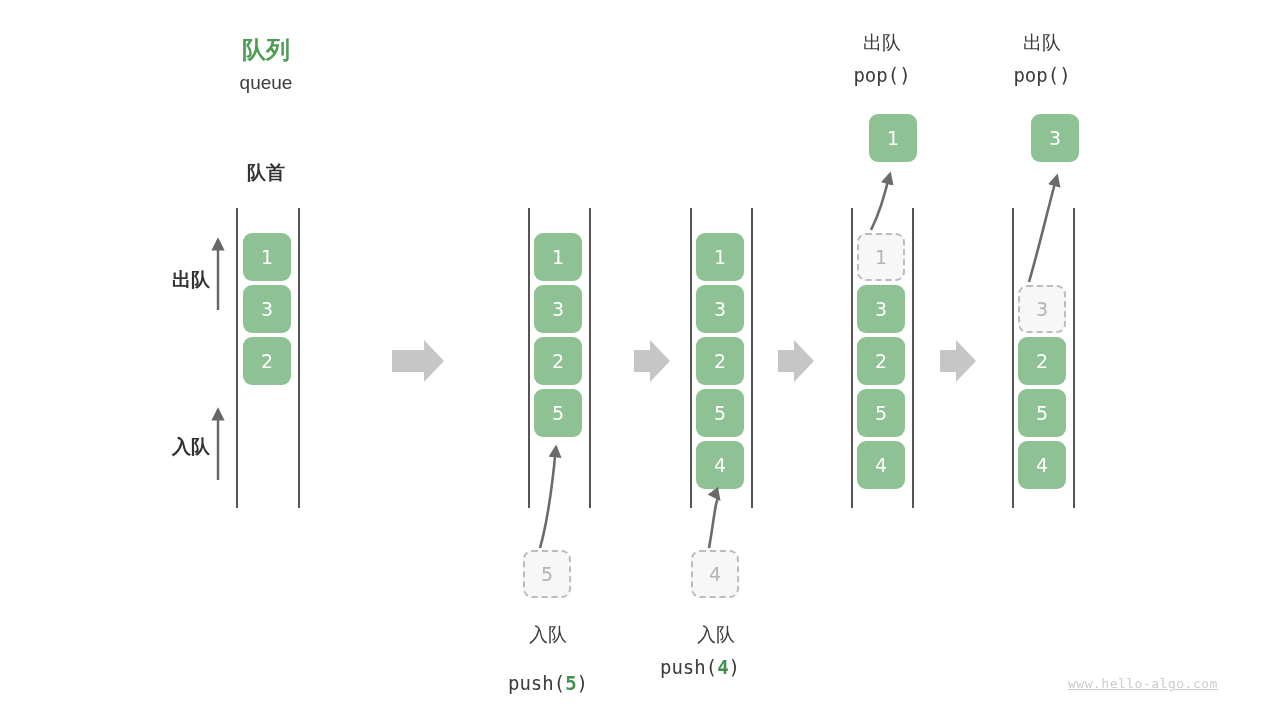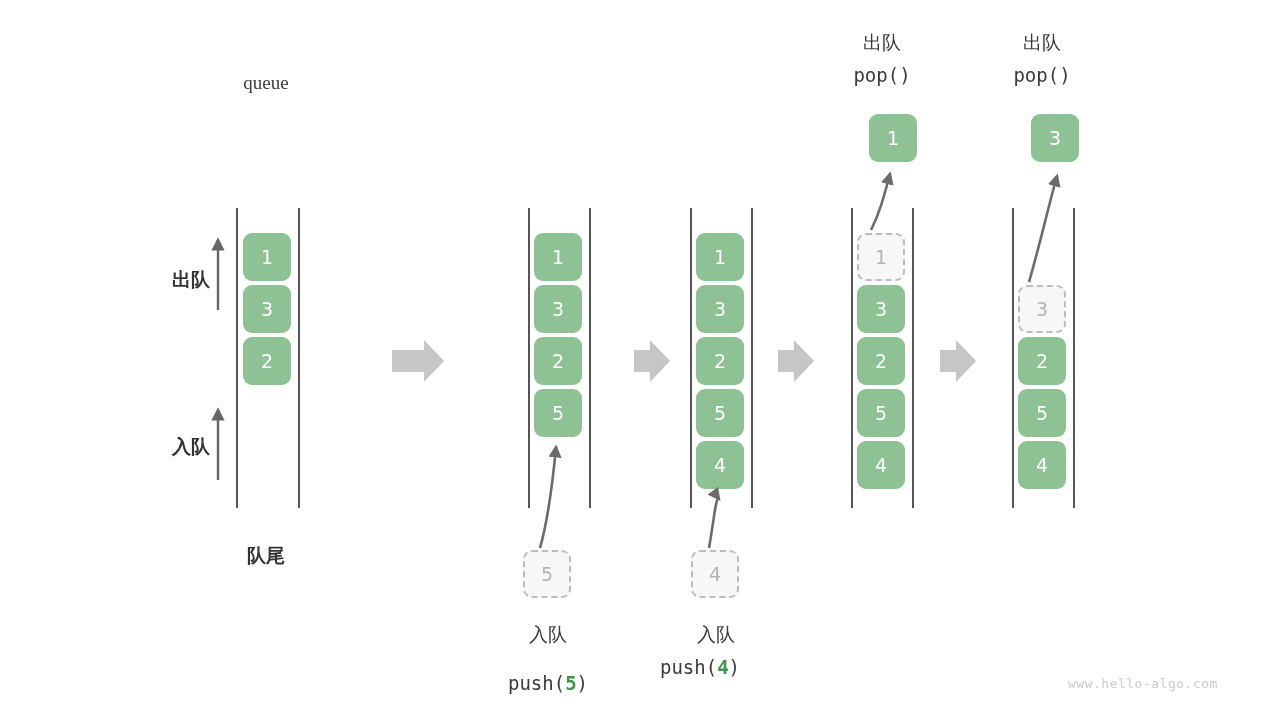--- a/index.html
+++ b/index.html
@@ -26,21 +26,21 @@
   
   .title-cn {
     font-size: 24px;
     font-weight: bold;
     color: #4d9c54;
     text-align: center;
     white-space: nowrap;
   }
   .title-en {
     font-size: 19px;
-    font-family: Liberation Serif, serif;
+    font-family: Liberation Sans, sans-serif;
     color: #3c3c3c;
     text-align: center;
     white-space: nowrap;
   }
   .label-bold {
     font-size: 19px;
     font-weight: bold;
     color: #333333;
     text-align: center;
     white-space: nowrap;
@@ -103,23 +103,24 @@
     height: 720px;
     overflow: visible;
     pointer-events: none;
   }
 </style>
 </head>
 <body>
 
 <div class="stage">
 
+  <div class="abs title-cn" style="left:186px; top:34px; width:160px;">队列</div>
   <div class="abs title-en" style="left:186px; top:72px; width:160px;">queue</div>
 
-  <div class="abs label-bold" style="left:186px; top:543px; width:160px;">队尾</div>
+  <div class="abs label-bold" style="left:186px; top:160px; width:160px;">队首</div>
 
   <div class="abs label-bold" style="left:140px; top:267px; width:70px; text-align:right;">出队</div>
   <div class="abs label-bold" style="left:140px; top:434px; width:70px; text-align:right;">入队</div>
 
   <div class="rail" style="left:236px; top:208px; height:300px;"></div>
   <div class="rail" style="left:298px; top:208px; height:300px;"></div>
 
   <div class="cell abs" style="left:243px; top:233px;">1</div>
   <div class="cell abs" style="left:243px; top:285px;">3</div>
   <div class="cell abs" style="left:243px; top:337px;">2</div>
@@ -204,15 +205,15 @@
       <path d="M 940 350 L 956 350 L 956 340 L 976 361 L 956 382 L 956 372 L 940 372 Z"></path>
     </g>
 
     <path d="M 540 548 C 548 520 552 490 556 447" stroke="#6b6b6b" stroke-width="2.6" fill="none" marker-end="url(#thin-arrow)"></path>
     <path d="M 709 548 C 714 520 716 495 719 499" stroke="#6b6b6b" stroke-width="2.6" fill="none" marker-end="url(#thin-arrow)"></path>
 
     <path d="M 871 230 C 880 212 884 196 890 174" stroke="#6b6b6b" stroke-width="2.6" fill="none" marker-end="url(#thin-arrow)"></path>
     <path d="M 1029 282 C 1040 244 1048 208 1057 176" stroke="#6b6b6b" stroke-width="2.6" fill="none" marker-end="url(#thin-arrow)"></path>
   </svg>
 
-  <div class="abs watermark" style="left:1068px; top:676px;">www.hello-algo.com</div>
+  <div class="abs watermark" style="left:1068px; top:676px;text-decoration:underline;">www.hello-algo.com</div>
 
 </div>
 
 </body></html>

